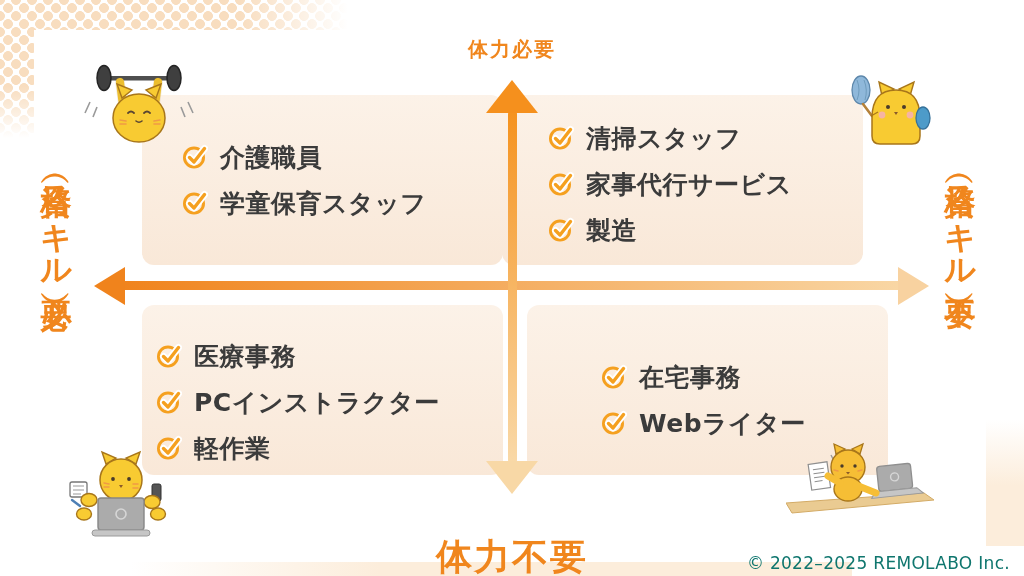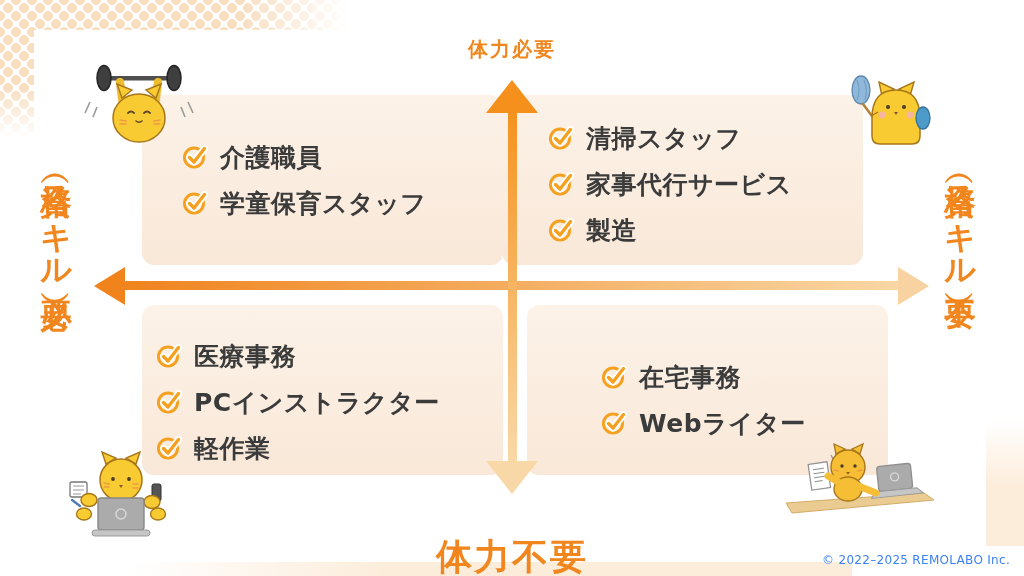--- a/index.html
+++ b/index.html
@@ -64,21 +64,21 @@
   .item-label{font-size:25px;font-weight:700;color:#3b3b3b;white-space:nowrap;letter-spacing:0.5px;}
 
   
   .mascot{position:absolute;}
   .mascot-tl{left:82px;top:56px;width:114px;height:94px;}
   .mascot-tr{left:848px;top:66px;width:90px;height:82px;}
   .mascot-bl{left:64px;top:450px;width:114px;height:98px;}
   .mascot-br{left:786px;top:441px;width:150px;height:86px;}
 
   
-  .copyright{position:absolute;right:14px;top:553px;font-size:12px;color:#3b82f6;letter-spacing:0.3px;text-align:right;}
+  .copyright{position:absolute;right:14px;top:553px;font-size:17px;color:#0f766e;letter-spacing:0.3px;text-align:right;}
 </style>
 </head>
 <body>
 
 <div class="stage">
 
   <div class="dots dots-top"></div>
   <div class="dots dots-left"></div>
   <div class="fade-right"></div>
   <div class="fade-down"></div>

